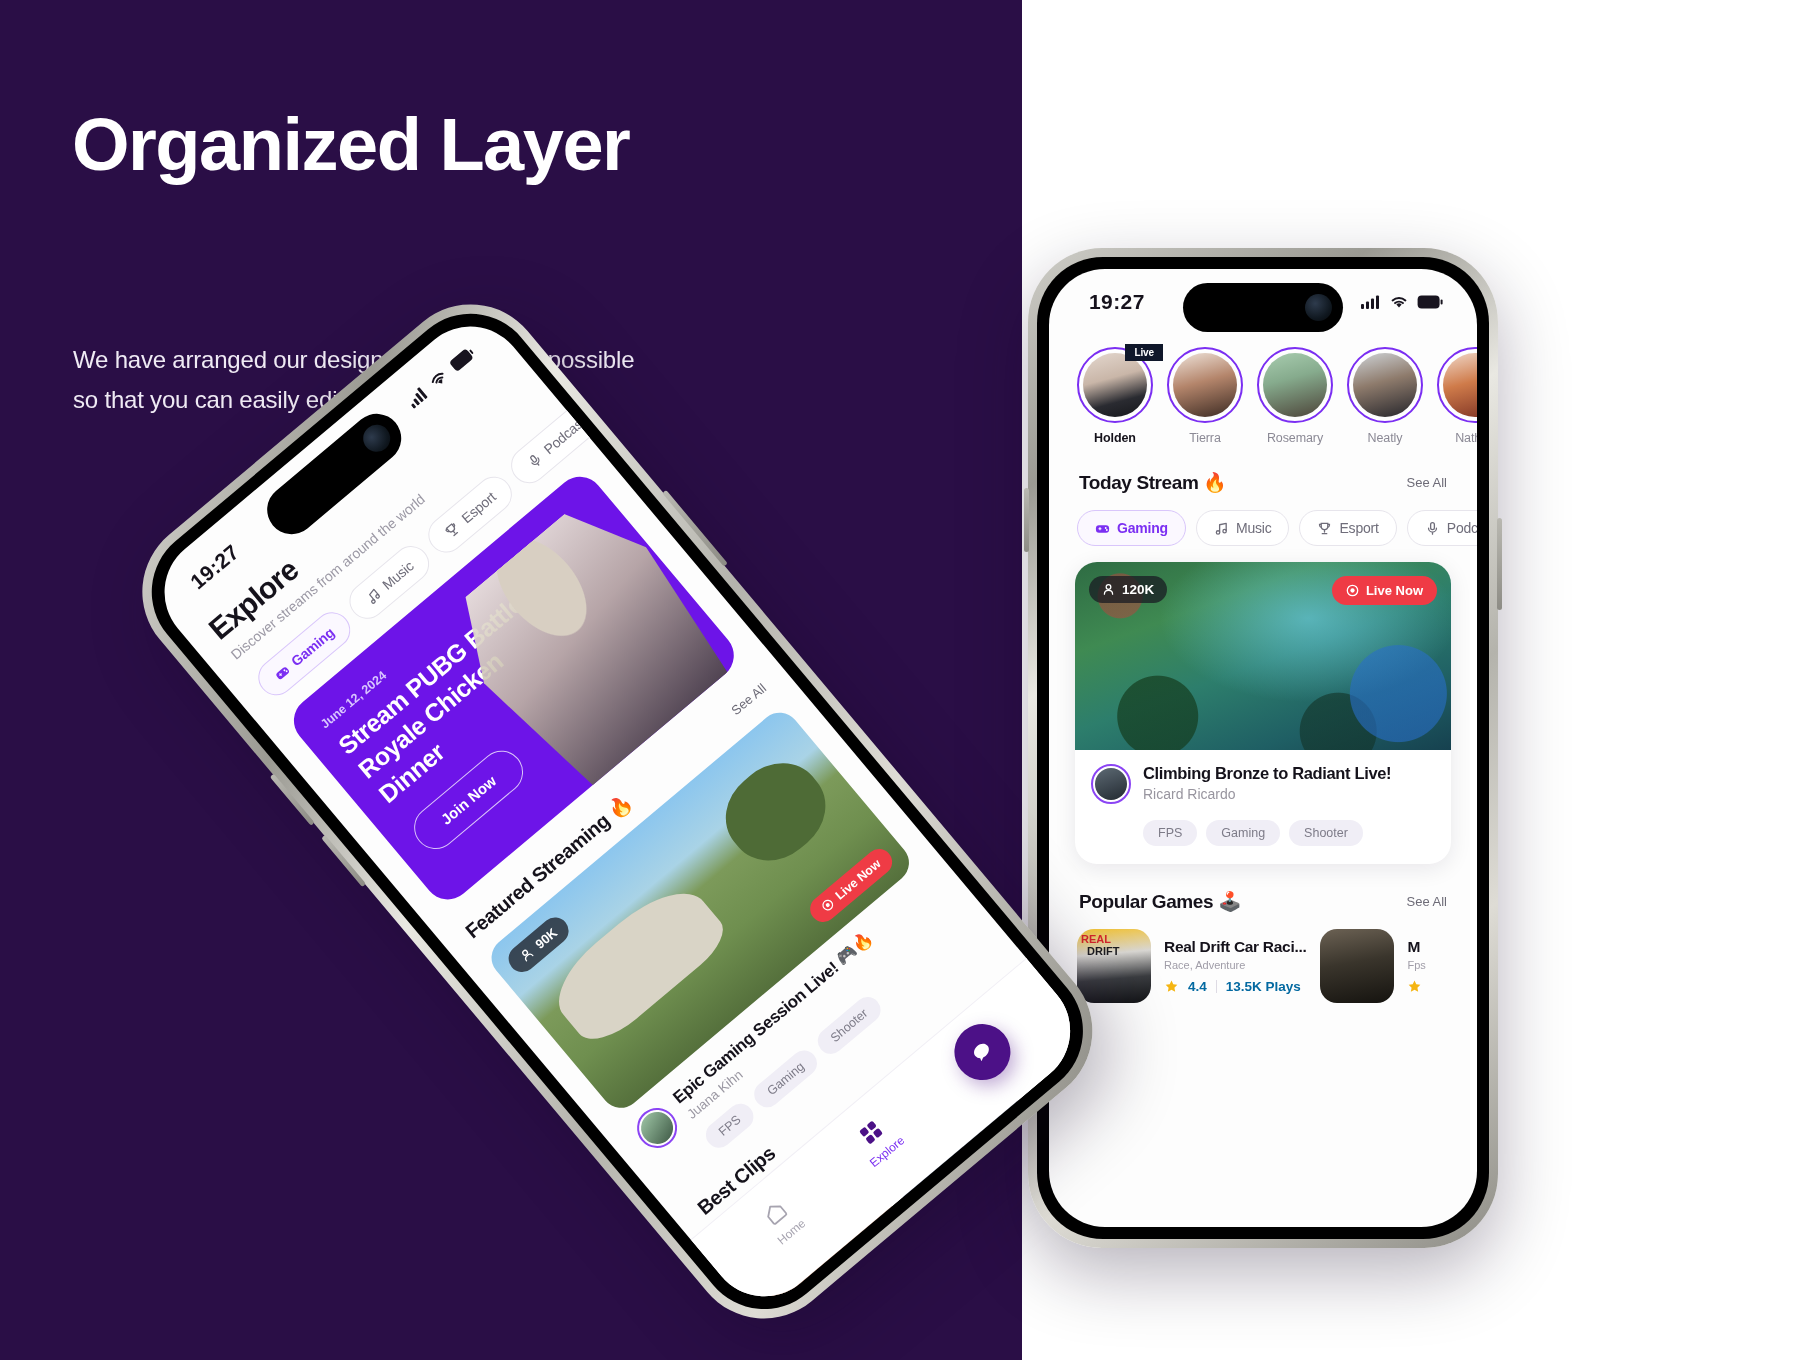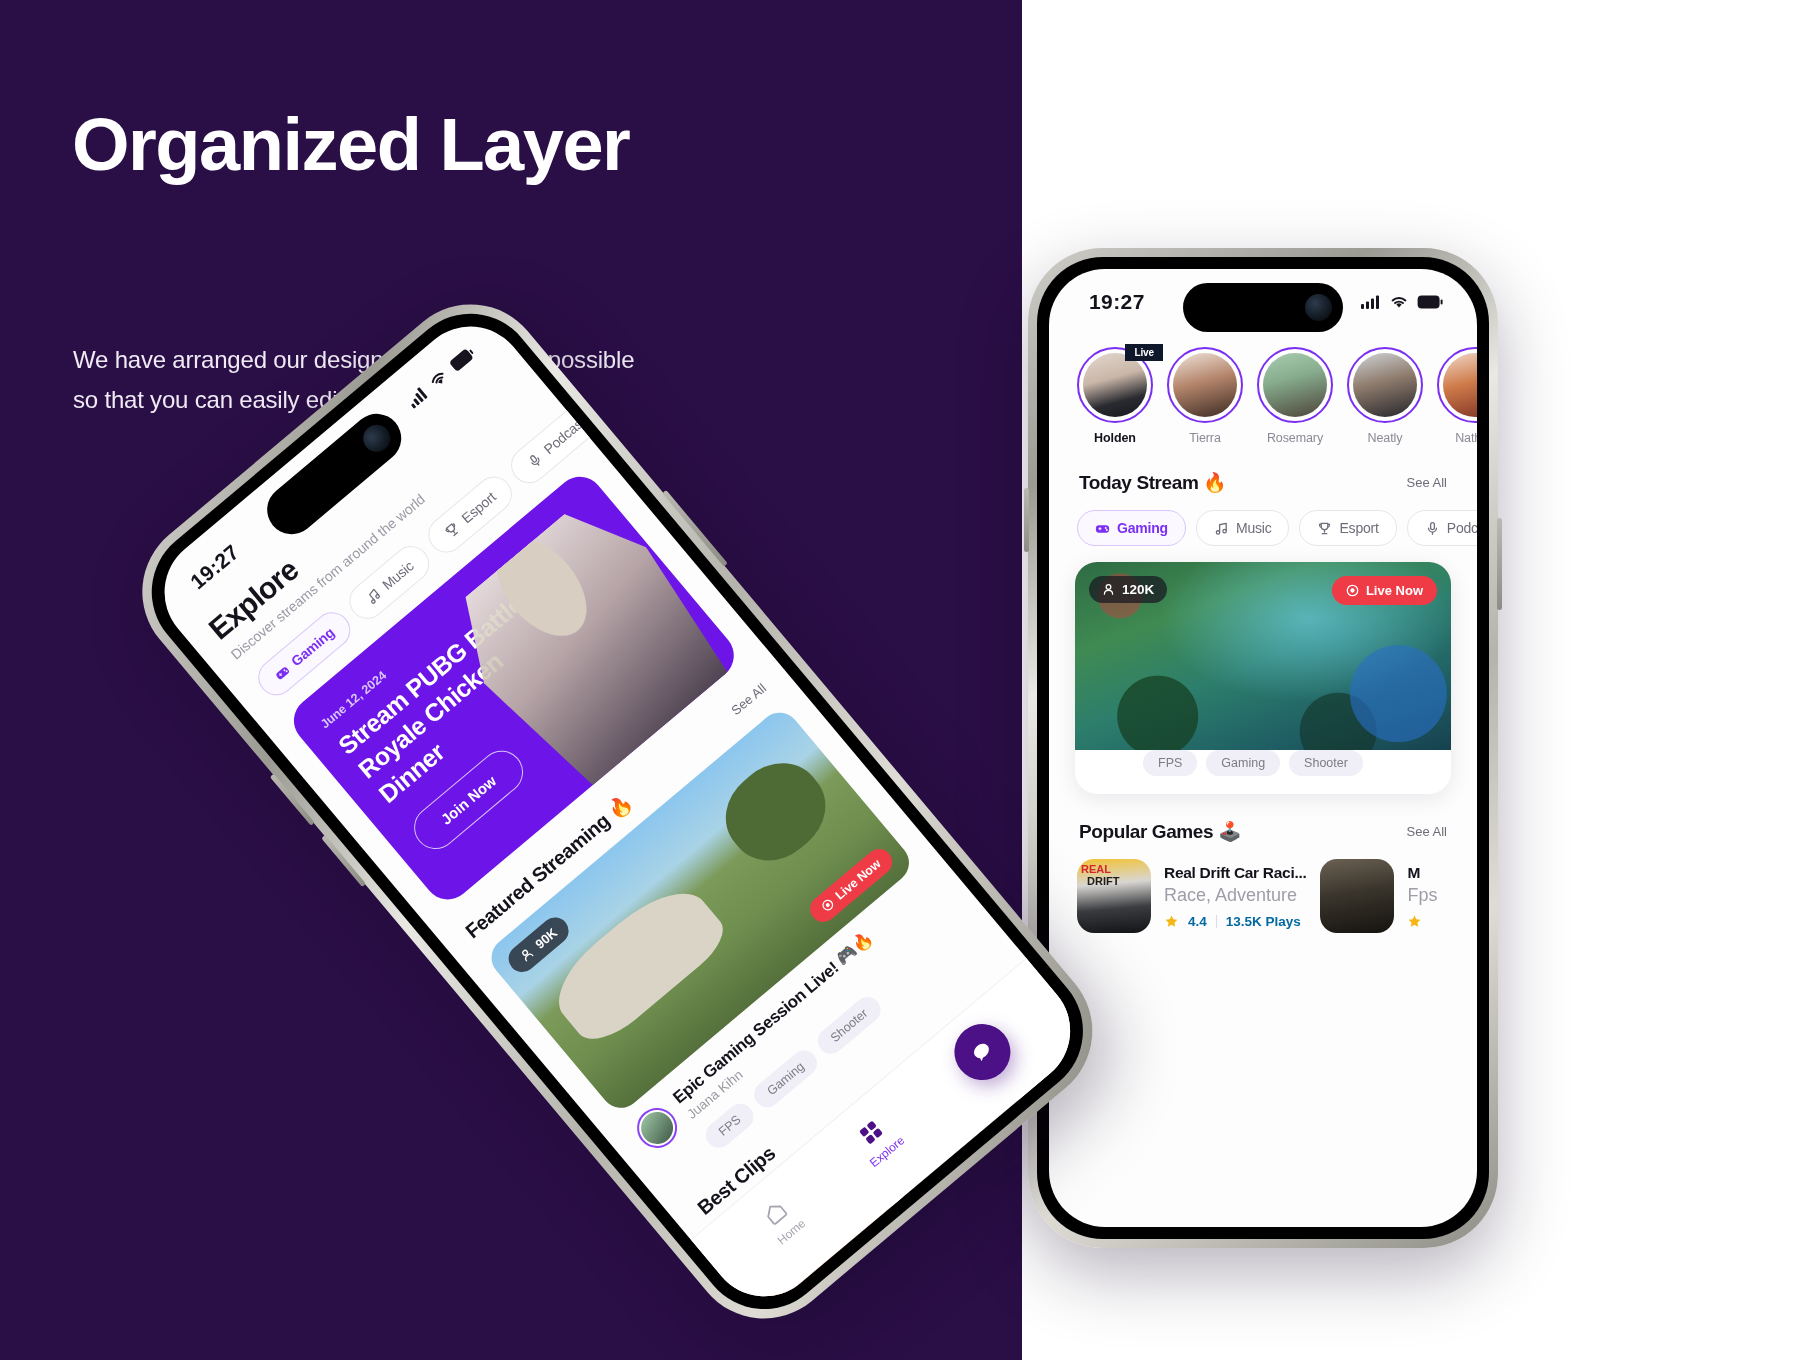--- a/index.html
+++ b/index.html
@@ -217,21 +217,21 @@
 
   .game-row { display: flex; gap: 14px; padding: 16px 2px 0 2px; }
   .game-item { display: flex; gap: 13px; align-items: center; flex: 0 0 auto; }
   .game-icon {
     width: 74px; height: 74px; border-radius: 17px; overflow: hidden;
     position: relative; flex: 0 0 auto;
   }
   .gi-realdrift { background: linear-gradient(175deg,#f2c233 0%,#d8d6d2 34%,#3a3c40 66%,#121316 100%); }
   .gi-dark { background: linear-gradient(170deg,#6c6254 0%,#3a352c 45%,#15130f 100%); }
   .game-name { font-size: 15.5px; font-weight: 700; color: #15121b; letter-spacing:-.3px; white-space:nowrap;}
-  .game-cat { font-size: 18px; color: #a09da8; margin-top: 3px; }
+  .game-cat { font-size: 11px; color: #a09da8; margin-top: 3px; }
   .game-meta { display: flex; align-items: center; gap: 9px; margin-top: 8px; font-size: 13.5px; color: #0369a1; font-weight: 700; }
   .divider-v { width: 1px; height: 13px; background: #dedbe4; }
 
   
   .tilt-wrap {
     position: absolute;
     left: 120px; top: 300px;
     width: 1010px; height: 1010px;
     transform: rotate(-40deg);
     transform-origin: 50% 50%;
@@ -478,20 +478,29 @@
             <div class="livenow">
               <span>
                 <svg width="13" height="13" viewBox="0 0 14 14">
                     <circle cx="7" cy="7" r="5.6" stroke="#fff" stroke-width="1.4" fill="none"></circle>
                     <circle cx="7" cy="7" r="2.3" fill="#fff"></circle>
                   </svg>
               </span>
               <span>Live Now</span>
             </div>
           </div>
+          <div class="card-body">
+            <div class="avatar-sm">
+                <span></span>
+              </div>
+            <div>
+              <div class="card-title">Climbing Bronze to Radiant Live!</div>
+              <div class="card-sub">Ricard Ricardo</div>
+            </div>
+          </div>
           <div class="tagrow">
             <span class="tag">FPS</span>
             <span class="tag">Gaming</span>
             <span class="tag">Shooter</span>
           </div>
         </div>
 
         <div class="sec-head">
           <div class="sec-title">Popular Games 🕹️</div>
           <div class="see-all">See All</div>

